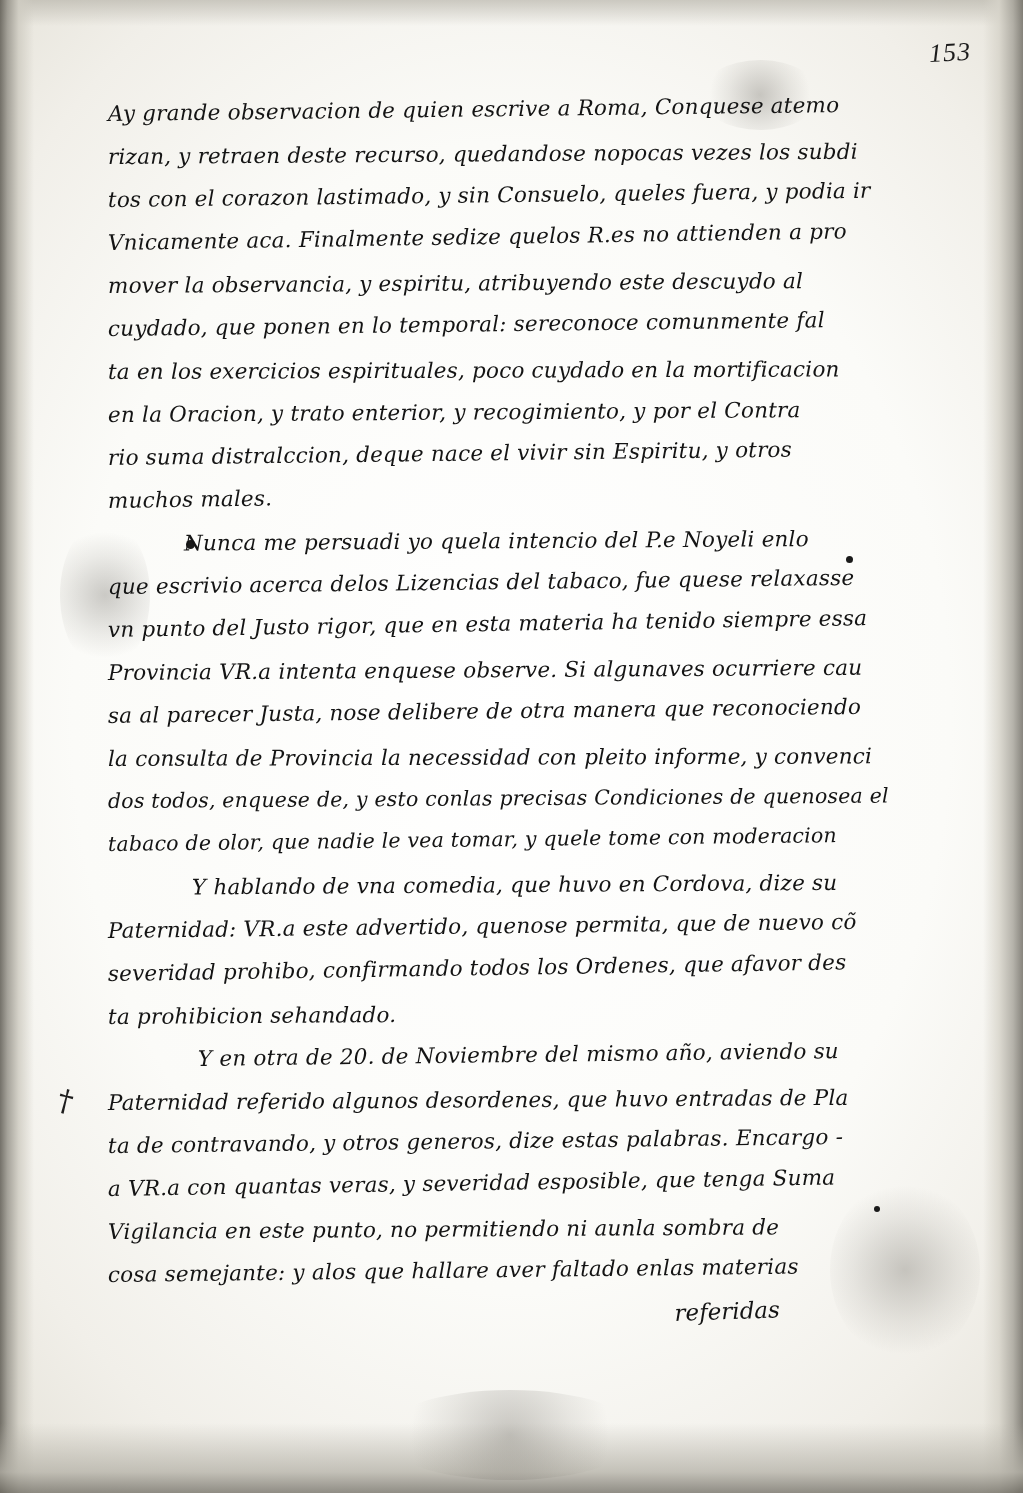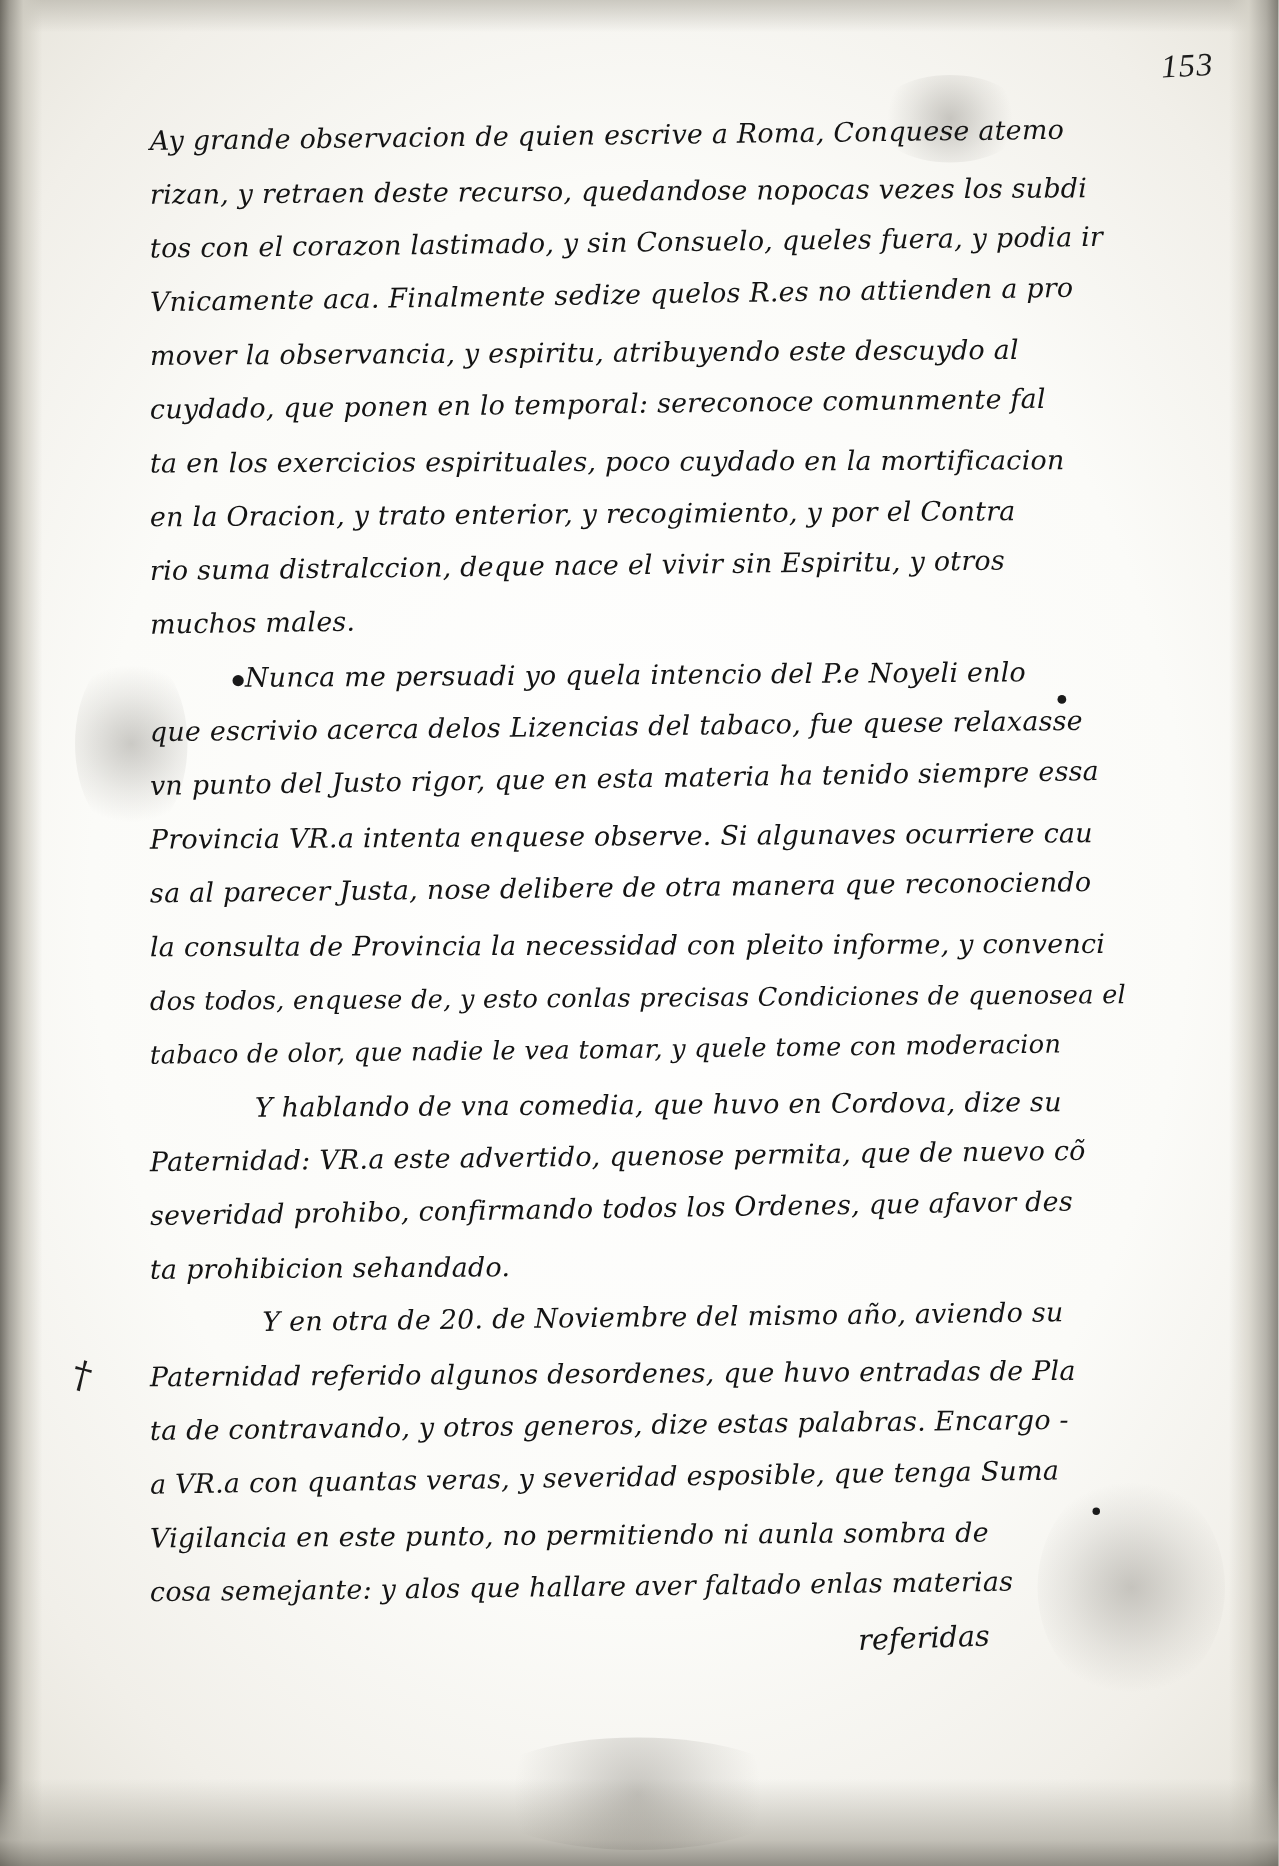--- a/index.html
+++ b/index.html
@@ -64,21 +64,21 @@
     font-style: italic;
     font-size: 26px;
     color: #1b1b1b;
     letter-spacing: 1px;
     transform: rotate(-3deg);
   }
 
   
   .ms-body {
     position: absolute;
-    left: 120px;
+    left: 108px;
     top: 92px;
     width: 790px;
   }
   .ms-line {
     font-family: "DejaVu Serif", serif;
     font-style: italic;
     font-size: 21.5px;
     line-height: 43px;
     color: #141414;
     white-space: pre;

